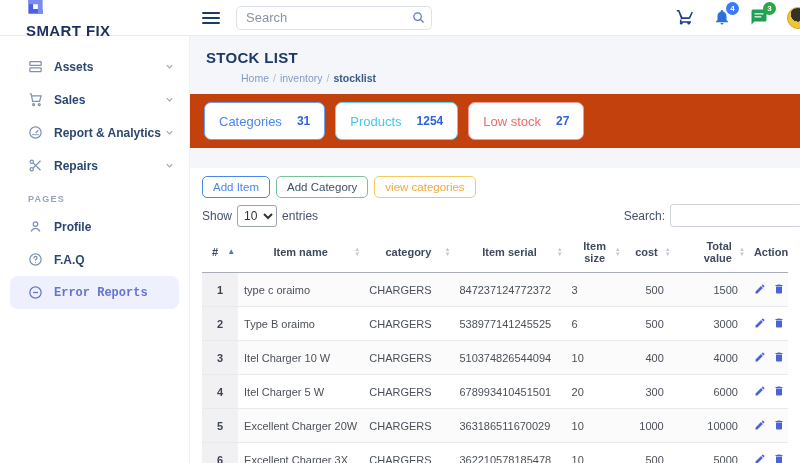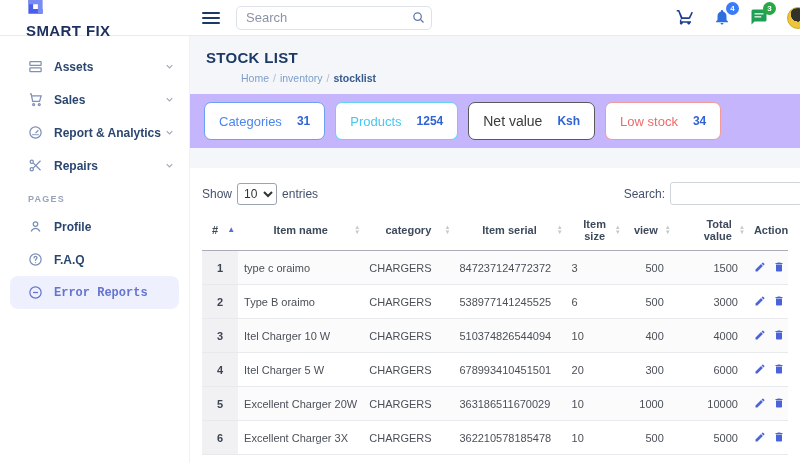--- a/index.html
+++ b/index.html
@@ -52,21 +52,21 @@
 
   
   .page-head { padding:13px 16px 10px 16px; }
   .page-title { font-size:15px; font-weight:bold; color:#1c3a66; letter-spacing:.3px; }
   .breadcrumb { margin-top:6px; font-size:10.5px; color:#9aa7bb;margin-left:35px; }
   .breadcrumb .bc-link { color:#7f9dc9; cursor:pointer; }
   .breadcrumb .bc-cur { color:#365a8c; font-weight:bold; }
   .breadcrumb .sep { margin:0 4px; color:#b2bccb; }
 
   
-  .cards-strip { background:#c4b5fd; padding:8px 14px; display:flex; gap:10px; }
+  .cards-strip { background:#c2410c; padding:8px 14px; display:flex; gap:10px; }
   .card { display:flex; align-items:center; background:#fff; border-radius:7px; padding:0 14px;
           height:38px; cursor:pointer; }
   .card-label { font-size:13px; }
   .card-value { font-size:12px; font-weight:bold; color:#2f63d6; margin-left:15px; }
   .c-blue { border:1.5px solid #6ea0f2; } .c-blue .card-label { color:#4a86f0; }
   .c-cyan { border:1.5px solid #63d2f3; } .c-cyan .card-label { color:#45c8f1; }
   .c-dark { border:1.5px solid #5a5a5a; } .c-dark .card-label { color:#3b3b3b; font-size:14px; }
   .c-red  { border:1.5px solid #f29a9a; } .c-red .card-label { color:#ee6a6a; }
 
   
@@ -257,31 +257,32 @@
 
     <div class="cards-strip">
       <div class="card c-blue">
         <span class="card-label">Categories</span>
         <span class="card-value">31</span>
       </div>
       <div class="card c-cyan">
         <span class="card-label">Products</span>
         <span class="card-value">1254</span>
       </div>
-      <div class="card c-dark">
-        <span class="card-label">Net value</span>
-        <span class="card-value">Ksh</span>
-      </div>
       <div class="card c-red">
         <span class="card-label">Low stock</span>
-        <span class="card-value">34</span>
+        <span class="card-value">27</span>
       </div>
     </div>
 
     <div class="table-panel">
+      <div class="btn-row">
+        <button class="btn btn-additem">Add Item</button>
+        <button class="btn btn-addcat">Add Category</button>
+        <button class="btn btn-viewcat">view categories</button>
+      </div>
 
       <div class="controls">
         <span>Show</span>
         <select>
           <option>10</option>
         </select>
         <span>entries</span>
         <div class="search-group">
           <span>Search:</span>
           <input type="text" value="" style="">
@@ -327,21 +328,21 @@
                 </span>
             </th>
             <th>
               <span>Item size</span>
               <span class="sort">
                   <span>▲</span>
                   <span>▼</span>
                 </span>
             </th>
             <th class="al-r">
-              <span>view</span>
+              <span>cost</span>
               <span class="sort">
                   <span>▲</span>
                   <span>▼</span>
                 </span>
             </th>
             <th class="al-r">
               <span>Total value</span>
               <span class="sort">
                   <span>▲</span>
                   <span>▼</span>

